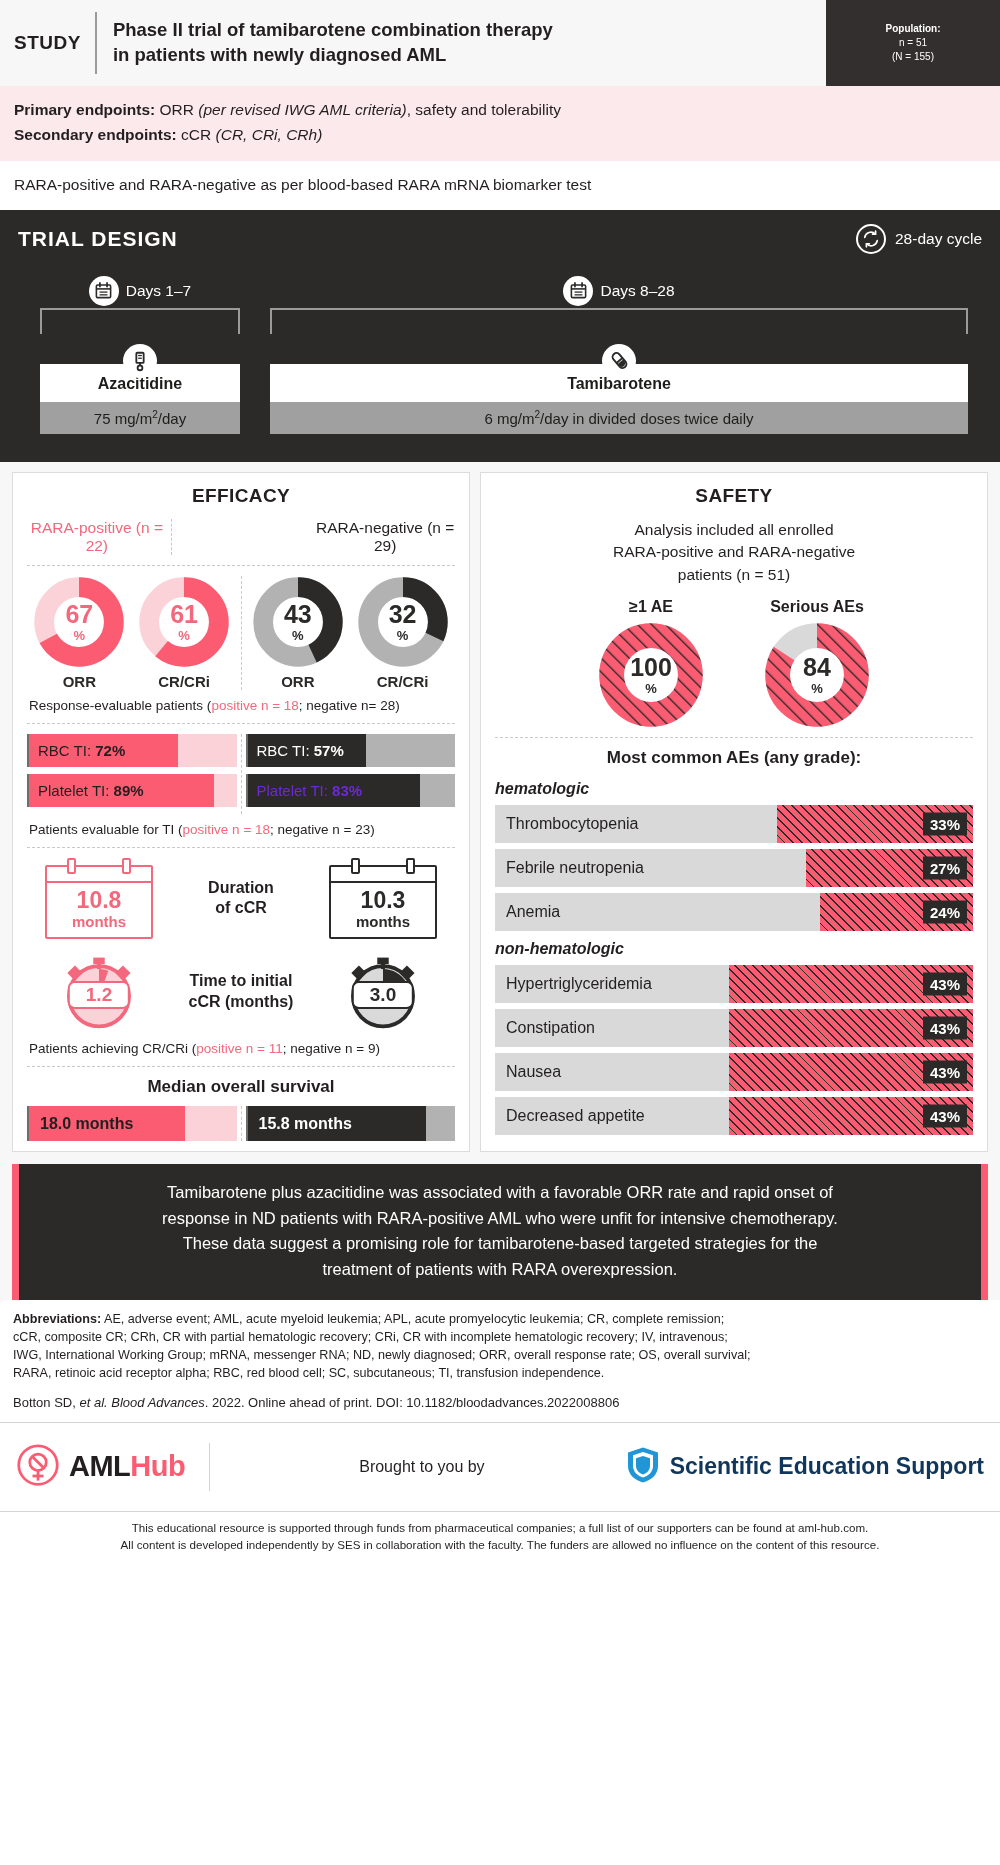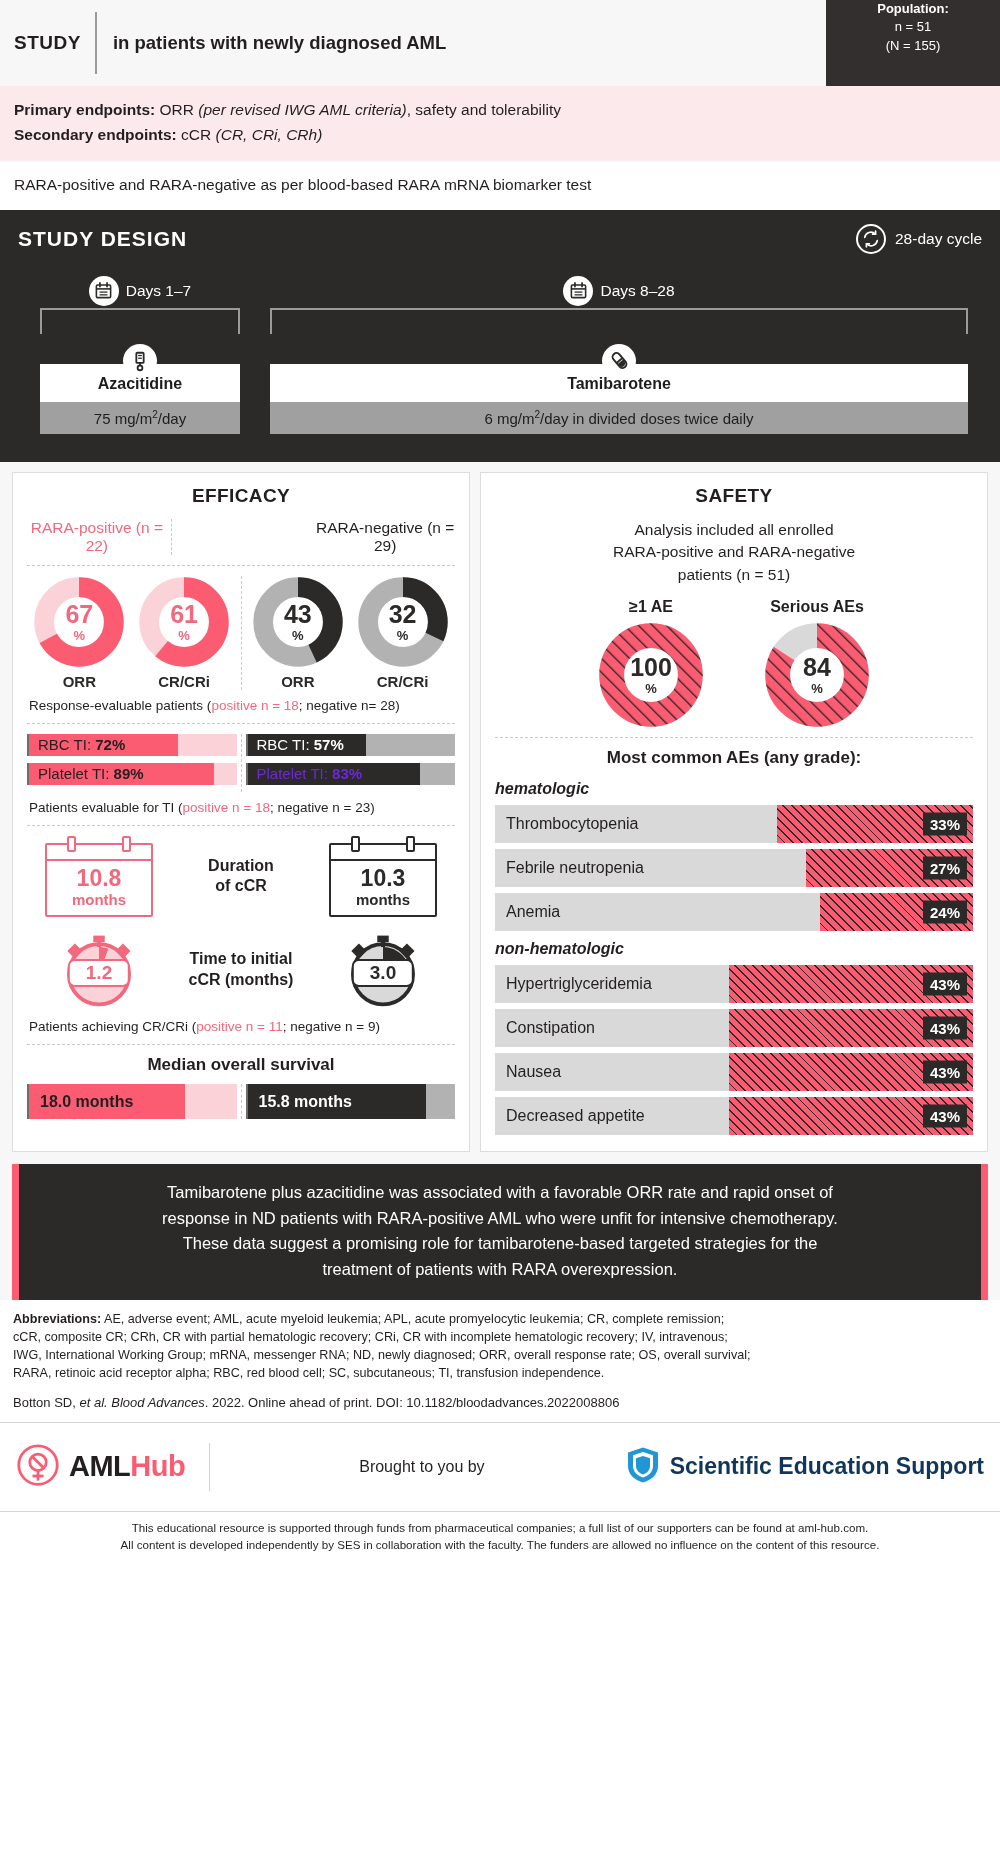--- a/index.html
+++ b/index.html
@@ -52,22 +52,22 @@
     font-weight: bold;
     line-height: 1.35;
   }
   .pop-box {
     width: 174px;
     background: #332f2e;
     color: #fff;
     display: flex;
     flex-direction: column;
     align-items: center;
-    justify-content: flex-start;
-    font-size: 13px;
+    justify-content: center;
+    font-size: 10px;
     line-height: 1.42;
   }
   .pop-box .pop-title { font-weight: bold; }
 
   
   .endpoints {
     background: #fce9ec;
     padding: 12px 14px 13px;
     font-size: 15.5px;
     line-height: 1.6;
@@ -241,21 +241,21 @@
     margin-top: 8px;
     padding-left: 2px;
   }
   .note .pk { color: var(--pink-text); }
 
   
   .ti-block { display: flex; }
   .ti-half { flex: 1; }
   .ti-bar {
     position: relative;
-    height: 22px;
+    height: 33px;
     margin-bottom: 7px;
     border-left: 2px solid #6d6d6d;
     display: flex;
     align-items: center;
   }
   .ti-track { position: absolute; left: 0; top: 0; bottom: 0; right: 0; }
   .ti-fill { position: absolute; left: 0; top: 0; bottom: 0; }
   .ti-text {
     position: relative;
     z-index: 2;
@@ -409,20 +409,21 @@
   }
 </style>
 </head>
 <body>
 
 <div class="header">
   <div class="header-left">
     <div class="study-word">STUDY</div>
     <div class="study-rule"></div>
     <div class="study-title">
+      <div>Phase II trial of tamibarotene combination therapy</div>
       <div>in patients with newly diagnosed AML</div>
     </div>
   </div>
   <div class="pop-box">
     <div class="pop-title">Population:</div>
     <div>n = 51</div>
     <div>(N = 155)</div>
   </div>
 </div>
 
@@ -434,21 +435,21 @@
     <b>Secondary endpoints:</b><span> cCR </span><i>(CR, CRi, CRh)</i>
   </div>
 </div>
 
 <div class="eligibility">
   <div>RARA-positive and RARA-negative as per blood-based RARA mRNA biomarker test</div>
 </div>
 
 <div class="trial">
   <div class="trial-head">
-    <h2>STUDY DESIGN</h2>
+    <h2>TRIAL DESIGN</h2>
     <div class="cycle">
       <span class="ring">
         <svg width="20" height="20" viewBox="0 0 24 24" fill="none" stroke="#fff" stroke-width="2" stroke-linecap="round">
           <path d="M4.5 10a7.5 7.5 0 0 1 12.6-4"></path>
           <path d="M19.5 14a7.5 7.5 0 0 1-12.6 4"></path>
           <path d="M17.5 2.6V6.2h-3.6"></path>
           <path d="M6.5 21.4v-3.6h3.6"></path>
         </svg>
       </span>
       <span>28-day cycle</span>

